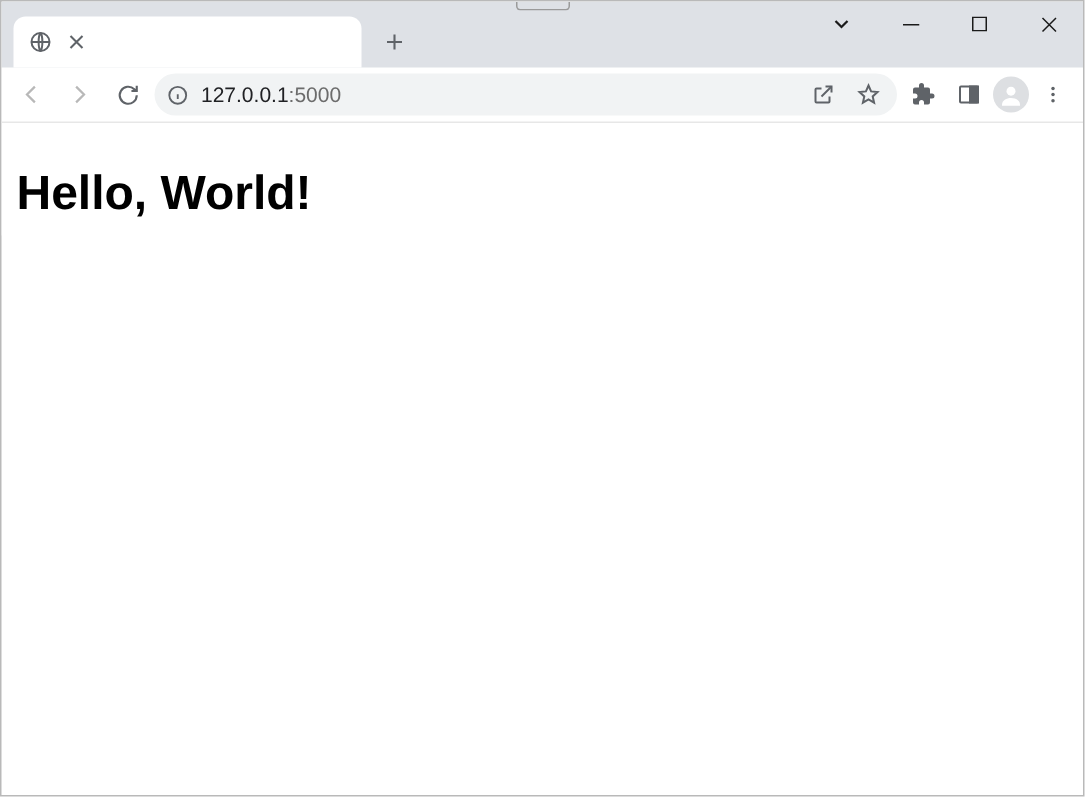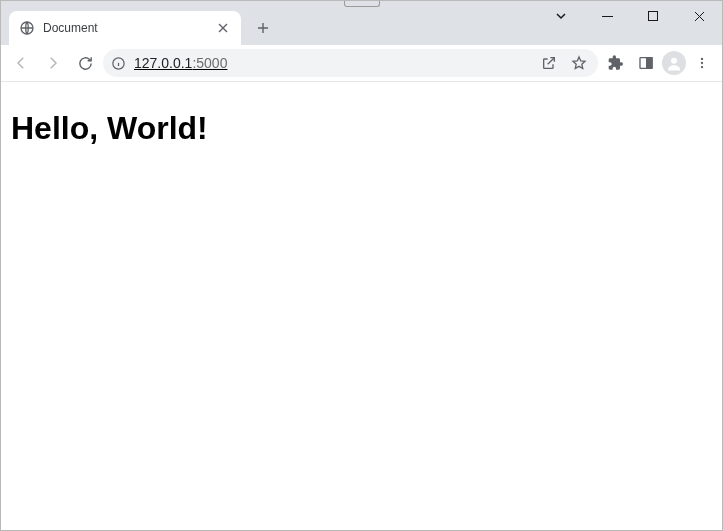--- a/index.html
+++ b/index.html
@@ -79,21 +79,20 @@
     }
     
     .toolbar {
       height: 37px;
       background: #fff;
       display: flex;
       align-items: center;
       padding: 0 6px;
       gap: 4px;
       border-bottom: 1px solid #e7e7e7;
-      text-decoration: underline;
     }
     .icon-btn {
       width: 28px; height: 28px;
       display: flex; align-items: center; justify-content: center;
       color: #5f6368; border-radius: 50%;
     }
     .icon-btn.disabled { color: #b8b8b8; }
     .omnibox {
       flex: 1;
       height: 28px;
@@ -134,21 +133,20 @@
 <div class="titlebar">
   <div class="tab-handle"></div>
 
   <div class="tab">
     <span class="favicon">
       <svg width="16" height="16" viewBox="0 0 24 24" fill="none" stroke="currentColor" stroke-width="2">
         <circle cx="12" cy="12" r="9"></circle>
         <path d="M3 12h18M12 3c2.5 3 2.5 15 0 18M12 3c-2.5 3-2.5 15 0 18"></path>
       </svg>
     </span>
-    <span class="title">Document</span>
     <span class="close">
       <svg width="10" height="10" viewBox="0 0 10 10" stroke="currentColor" stroke-width="1.4">
         <path d="M1 1l8 8M9 1l-8 8"></path>
       </svg>
     </span>
   </div>
 
   <div class="newtab">
     <svg width="12" height="12" viewBox="0 0 12 12" stroke="currentColor" stroke-width="1.4">
       <path d="M6 1v10M1 6h10"></path>

